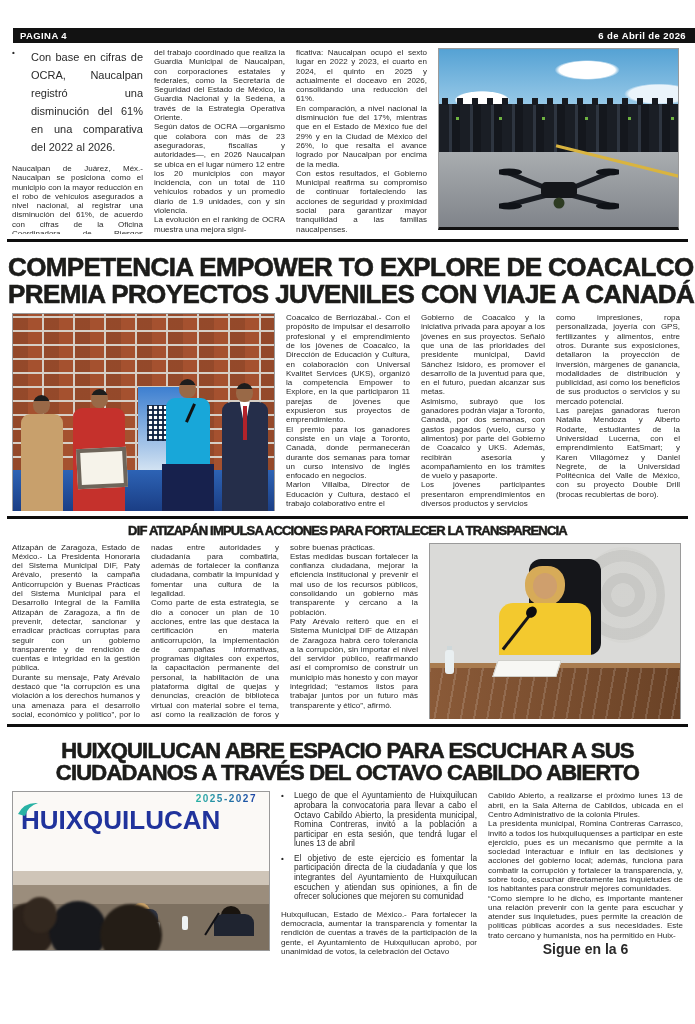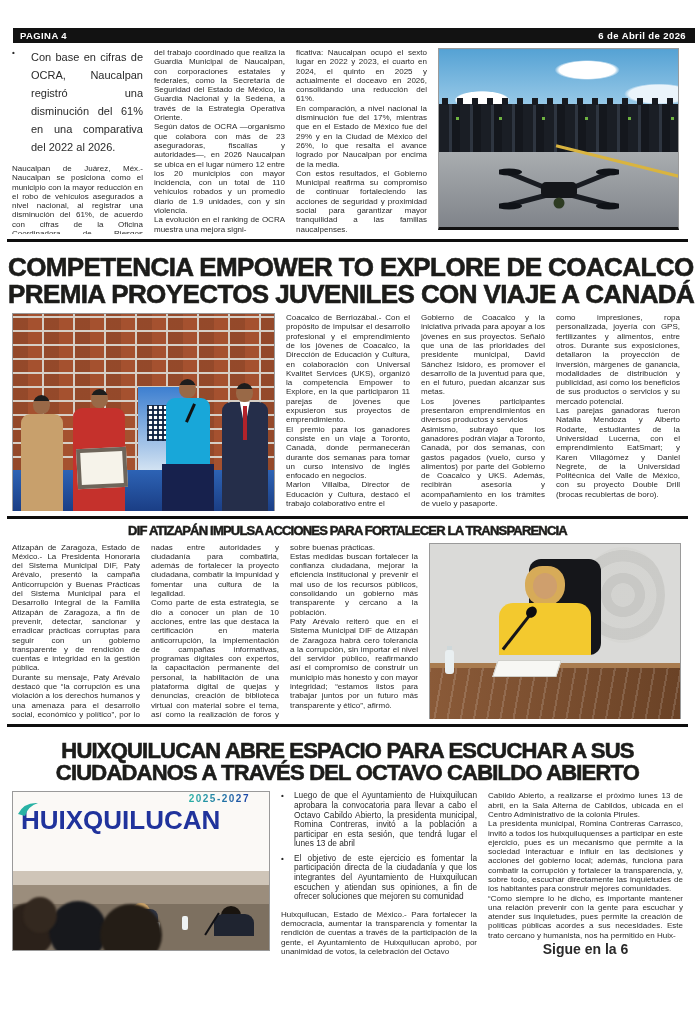--- a/index.html
+++ b/index.html
@@ -108,21 +108,21 @@
   .ph3-desk::before{content:"";position:absolute;left:0;right:0;top:0;height:5px;background:#a97c50;}
   .ph3-plate{position:absolute;left:26%;bottom:24%;width:62px;height:15px;background:#f7f7f4;
     transform:skewX(-18deg);border:1px solid #cfcfca;}
   .ph3-mic{position:absolute;left:34%;top:38%;width:2.5px;height:44px;background:#15151a;transform:rotate(38deg);}
   .ph3-mic::before{content:"";position:absolute;left:-4px;top:-9px;width:10px;height:12px;background:#0c0c10;border-radius:50%;}
   .ph3-bottle{position:absolute;left:6%;bottom:26%;width:9px;height:24px;background:#e9eff1;border-radius:3px;}
   .ph3-bottle::before{content:"";position:absolute;left:2px;top:-4px;width:5px;height:4px;background:#cfd8da;}
   
   .ph4{width:256px;height:158px;border-bottom:1px solid #9a9a9a;}
   .ph4-top{position:absolute;left:0;right:0;top:0;height:50%;background:#fbf9f6;}
-  .ph4-term{position:absolute;right:19px;top:1px;font-size:10px;font-weight:bold;letter-spacing:1.5px;
+  .ph4-term{position:absolute;right:12px;top:1px;font-size:10px;font-weight:bold;letter-spacing:1.5px;
     background:linear-gradient(90deg,#28b2a4,#1b41a5);-webkit-background-clip:text;background-clip:text;color:transparent;text-align:right;}
   .ph4-word{position:absolute;left:8px;top:13px;font-size:26px;font-weight:bold;color:#20339c;letter-spacing:0;}
   .ph4-bird{position:absolute;left:4px;top:8px;}
   .ph4-bottom{position:absolute;left:0;right:0;bottom:0;height:50%;
     background:linear-gradient(#cfc5b8 0 18%,#9b8d7c 18% 42%,#7d7060 42%);}
   .ph4-woman-hair{position:absolute;left:50%;top:40%;width:18px;height:17px;margin-left:-9px;
     background:#cda468;border-radius:50%;}
   .ph4-woman-body{position:absolute;left:50%;top:48%;width:34px;height:16px;margin-left:-17px;
     background:#2e3340;border-radius:8px 8px 0 0;}
   .ph4-woman2-hair{position:absolute;right:11%;top:44%;width:20px;height:19px;background:#19140f;border-radius:50%;}
@@ -218,42 +218,42 @@
             <div class="torso"></div>
           </div>
       </figure>
       <div class="col">
         <p>Coacalco de Berriozábal.- Con el propósito de impulsar el desarrollo profesional y el emprendimiento de los jóvenes de Coacalco, la Dirección de Educación y Cultura, en colaboración con Universal Kvalitet Services (UKS), organizó la competencia Empower to Explore, en la que participaron 11 parejas de jóvenes que expusieron sus proyectos de emprendimiento.</p>
         <p>El premio para los ganadores consiste en un viaje a Toronto, Canadá, donde permanecerán durante dos semanas para tomar un curso intensivo de inglés enfocado en negocios.</p>
         <p>Marlon Villalba, Director de Educación y Cultura, destacó el trabajo colaborativo entre el</p>
       </div>
       <div class="col">
         <p>Gobierno de Coacalco y la iniciativa privada para apoyar a los jóvenes en sus proyectos. Señaló que una de las prioridades del presidente municipal, David Sánchez Isidoro, es promover el desarrollo de la juventud para que, en el futuro, puedan alcanzar sus metas.</p>
+        <p>Asimismo, subrayó que los ganadores podrán viajar a Toronto, Canadá, por dos semanas, con gastos pagados (vuelo, curso y alimentos) por parte del Gobierno de Coacalco y UKS. Además, recibirán asesoría y acompañamiento en los trámites de vuelo y pasaporte.</p>
         <p>Los jóvenes participantes presentaron emprendimientos en diversos productos y servicios</p>
-        <p>Asimismo, subrayó que los ganadores podrán viajar a Toronto, Canadá, por dos semanas, con gastos pagados (vuelo, curso y alimentos) por parte del Gobierno de Coacalco y UKS. Además, recibirán asesoría y acompañamiento en los trámites de vuelo y pasaporte.</p>
       </div>
       <div class="col">
         <p>como impresiones, ropa personalizada, joyería con GPS, fertilizantes y alimentos, entre otros. Durante sus exposiciones, detallaron la proyección de inversión, márgenes de ganancia, modalidades de distribución y publicidad, así como los beneficios de sus productos o servicios y su mercado potencial.</p>
         <p>Las parejas ganadoras fueron Natalia Mendoza y Alberto Rodarte, estudiantes de la Universidad Lucerna, con el emprendimiento EatSmart; y Karen Villagómez y Daniel Negrete, de la Universidad Politécnica del Valle de México, con su proyecto Double Drill (brocas recubiertas de boro).</p>
       </div>
     </div>
   </section>
   <div class="rule"></div>
 
   <section class="a3">
     <h1 class="hl hl-a3">
       <span class="hl-line">DIF ATIZAPÁN IMPULSA ACCIONES PARA FORTALECER LA TRANSPARENCIA</span>
     </h1>
     <div class="row a3-row">
       <div class="col">
         <p>Atizapán de Zaragoza, Estado de México.- La Presidenta Honoraria del Sistema Municipal DIF, Paty Arévalo, presentó la campaña Anticorrupción y Buenas Prácticas del Sistema Municipal para el Desarrollo Integral de la Familia Atizapán de Zaragoza, a fin de prevenir, detectar, sancionar y erradicar prácticas corruptas para seguir con un gobierno transparente y de rendición de cuentas e integridad en la gestión pública.</p>
         <p>Durante su mensaje, Paty Arévalo destacó que “la corrupción es una violación a los derechos humanos y una amenaza para el desarrollo social, económico y político”, por lo que subrayó la importancia de impulsar acciones firmes y coordi-</p>
       </div>
       <div class="col">
-        <p>nadas entre autoridades y ciudadanía para combatirla, además de fortalecer la proyecto ciudadana, combatir la impunidad y fomentar una cultura de la legalidad.</p>
+        <p>nadas entre autoridades y ciudadanía para combatirla, además de fortalecer la confianza ciudadana, combatir la impunidad y fomentar una cultura de la legalidad.</p>
         <p>Como parte de esta estrategia, se dio a conocer un plan de 10 acciones, entre las que destaca la certificación en materia anticorrupción, la implementación de campañas informativas, programas digitales con expertos, la capacitación permanente del personal, la habilitación de una plataforma digital de quejas y denuncias, creación de biblioteca virtual con material sobre el tema, así como la realización de foros y encuentros nacionales e internacionales</p>
       </div>
       <div class="col">
         <p>sobre buenas prácticas.</p>
         <p>Estas medidas buscan fortalecer la confianza ciudadana, mejorar la eficiencia institucional y prevenir el mal uso de los recursos públicos, consolidando un gobierno más transparente y cercano a la población.</p>
         <p>Paty Arévalo reiteró que en el Sistema Municipal DIF de Atizapán de Zaragoza habrá cero tolerancia a la corrupción, sin importar el nivel del servidor público, reafirmando así el compromiso de construir un municipio más honesto y con mayor integridad; “estamos listos para trabajar juntos por un futuro más transparente y ético”, afirmó.</p>
       </div>
       <figure class="photo ph3" style="margin:0;">
         <div class="ph3-wall"></div>
         <div class="ph3-emblem"></div>

